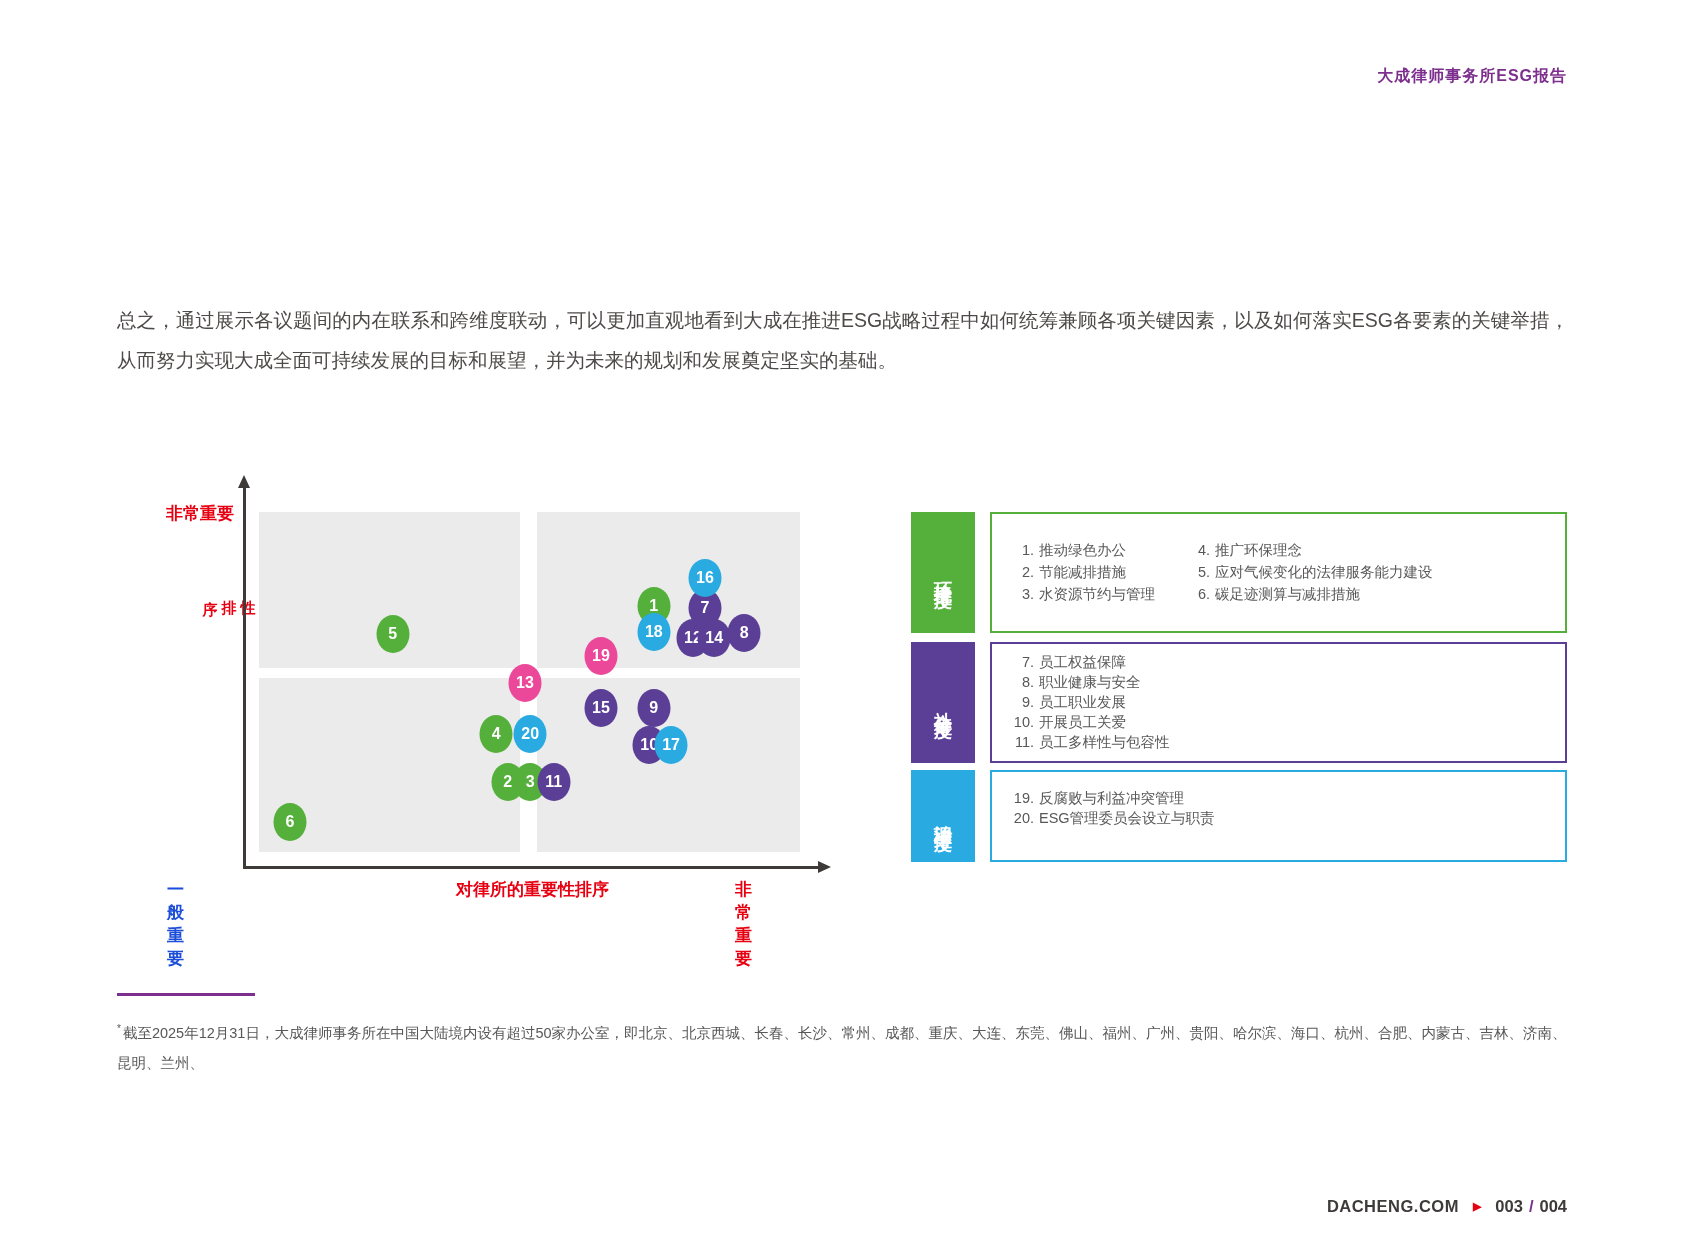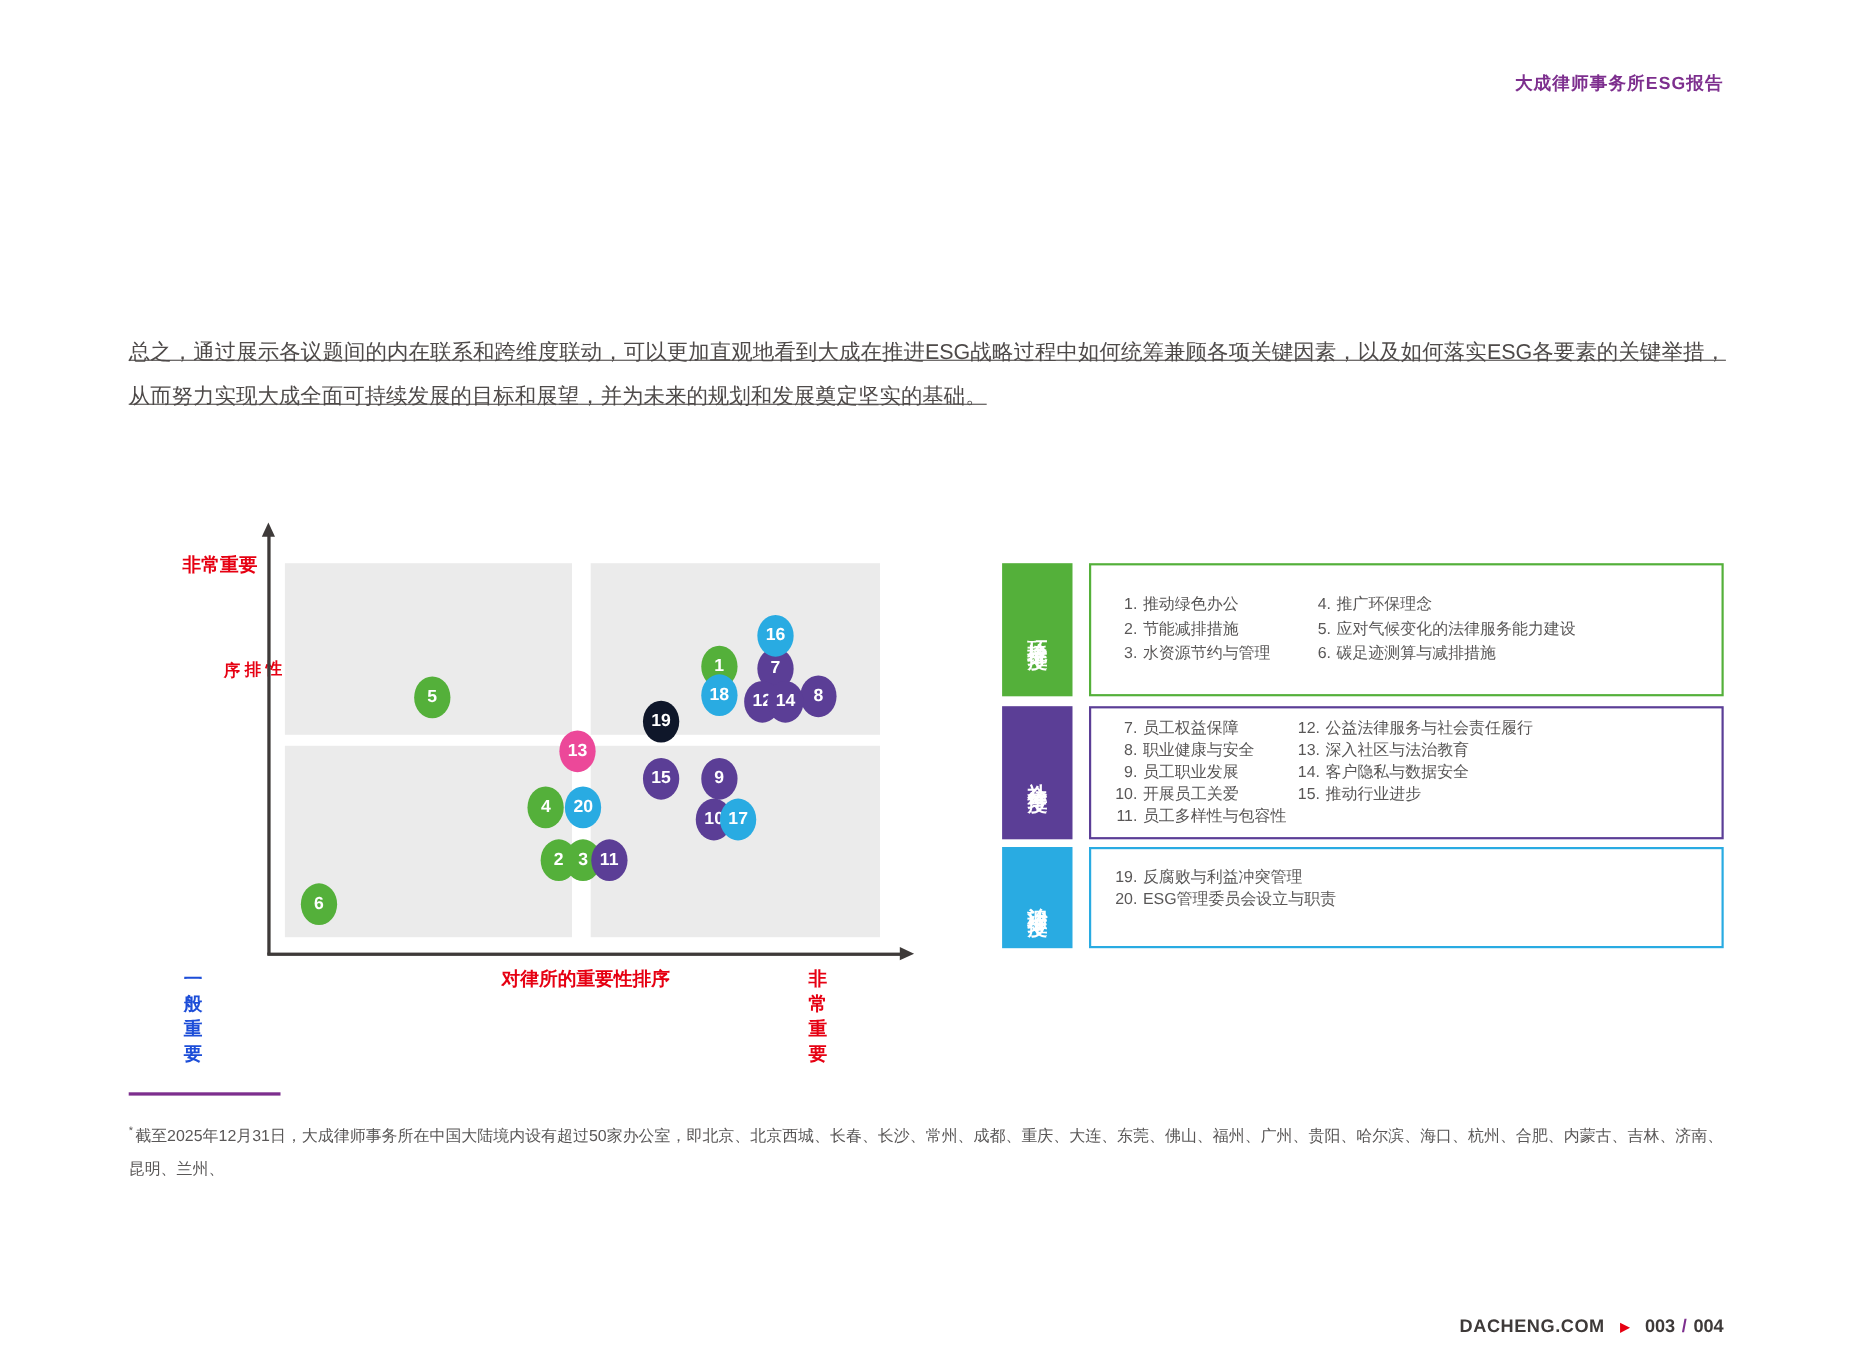--- a/index.html
+++ b/index.html
@@ -9,21 +9,21 @@
     font-family:"Liberation Sans", sans-serif; overflow:hidden;
   }
   
   .doc-title {
     position:absolute; top:66px; right:117px;
     font-size:16px; font-weight:bold; letter-spacing:1px; color:#7D2F8E;
   }
   
   .intro {
     position:absolute; left:117px; top:300px; width:1452px;
-    font-size:19.5px; line-height:40px; color:#4E4A49; text-align:justify;text-decoration:underline;
+    font-size:19.5px; line-height:40px; color:#4E4A49; text-align:justify;
   }
   
   .chart { position:absolute; left:0; top:0; }
   .stage { position:absolute; left:245px; top:485px; width:575px; height:383px; }
   .quad { position:absolute; background:#EBEBEB; }
   .quad.tl { left:14px;  top:27px;  width:261px; height:156px; }
   .quad.tr { left:292px; top:27px;  width:263px; height:156px; }
   .quad.bl { left:14px;  top:193px; width:261px; height:174px; }
   .quad.br { left:292px; top:193px; width:263px; height:174px; }
   .axis-v { position:absolute; left:243px; top:487px; width:3px; height:381px; background:#3E3A39; }
@@ -127,21 +127,21 @@
         <div class="point" style="left: 71.1%; top: 58.2%; background: rgb(91, 62, 150);">9</div>
         <div class="point" style="left: 70.3%; top: 67.9%; background: rgb(91, 62, 150);">10</div>
         <div class="point" style="left: 53.7%; top: 77.5%; background: rgb(91, 62, 150);">11</div>
         <div class="point" style="left: 77.9%; top: 39.9%; background: rgb(91, 62, 150);">12</div>
         <div class="point" style="left: 48.7%; top: 51.7%; background: #ec4899;">13</div>
         <div class="point" style="left: 81.6%; top: 39.9%; background: rgb(91, 62, 150);">14</div>
         <div class="point" style="left: 61.9%; top: 58.2%; background: rgb(91, 62, 150);">15</div>
         <div class="point" style="left: 80%; top: 24.3%; background: rgb(41, 171, 226);">16</div>
         <div class="point" style="left: 74.1%; top: 67.9%; background: rgb(41, 171, 226);">17</div>
         <div class="point" style="left: 71.1%; top: 38.4%; background: rgb(41, 171, 226);">18</div>
-        <div class="point" style="left: 61.9%; top: 44.6%; background: #0f172a;">19</div>
+        <div class="point" style="left: 61.9%; top: 44.6%; background: #ec4899;">19</div>
         <div class="point" style="left: 49.6%; top: 65%; background: rgb(41, 171, 226);">20</div>
       </div>
 
     <div class="axis-v"></div>
     <div class="axis-h"></div>
     <div class="arrow-up"></div>
     <div class="arrow-right"></div>
 
     <div class="xlab-left">一般重要</div>
     <div class="xlab-mid">对律所的重要性排序</div>
@@ -198,38 +198,20 @@
               <span class="num">9.</span>
               <span class="txt">员工职业发展</span>
             </div>
             <div class="legend-item">
               <span class="num">10.</span>
               <span class="txt">开展员工关爱</span>
             </div>
             <div class="legend-item">
               <span class="num">11.</span>
               <span class="txt">员工多样性与包容性</span>
-            </div>
-          </div>
-          <div class="legend-col col2">
-            <div class="legend-item">
-              <span class="num">12.</span>
-              <span class="txt">公益法律服务与社会责任履行</span>
-            </div>
-            <div class="legend-item">
-              <span class="num">13.</span>
-              <span class="txt">深入社区与法治教育</span>
-            </div>
-            <div class="legend-item">
-              <span class="num">14.</span>
-              <span class="txt">客户隐私与数据安全</span>
-            </div>
-            <div class="legend-item">
-              <span class="num">15.</span>
-              <span class="txt">推动行业进步</span>
             </div>
           </div>
         </div>
       </div>
       <div class="legend-section governance">
         <div class="legend-tab" style="background: rgb(41, 171, 226);">治理维度</div>
         <div class="legend-box" style="border-color: rgb(41, 171, 226);">
           <div class="legend-col col2">
             <div class="legend-item">
               <span class="num">19.</span>

